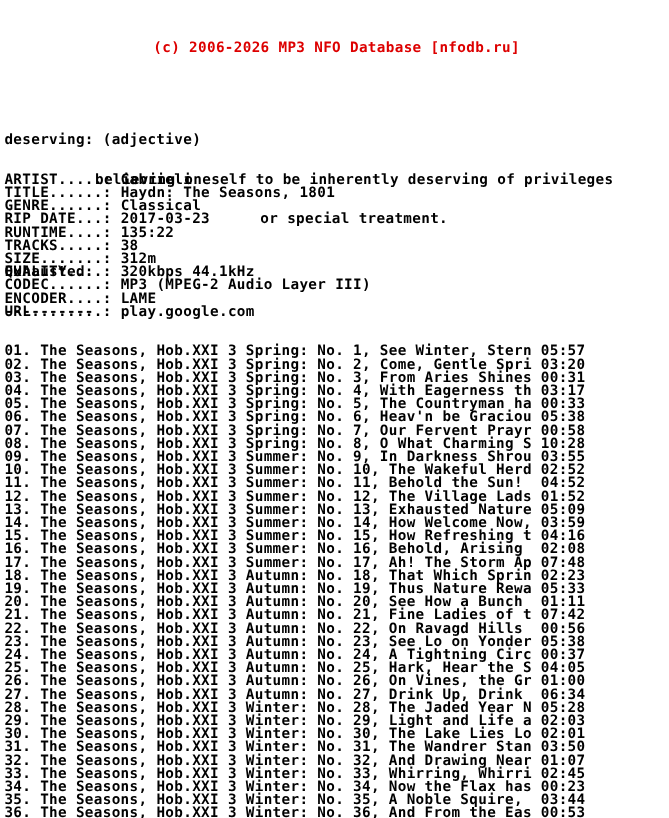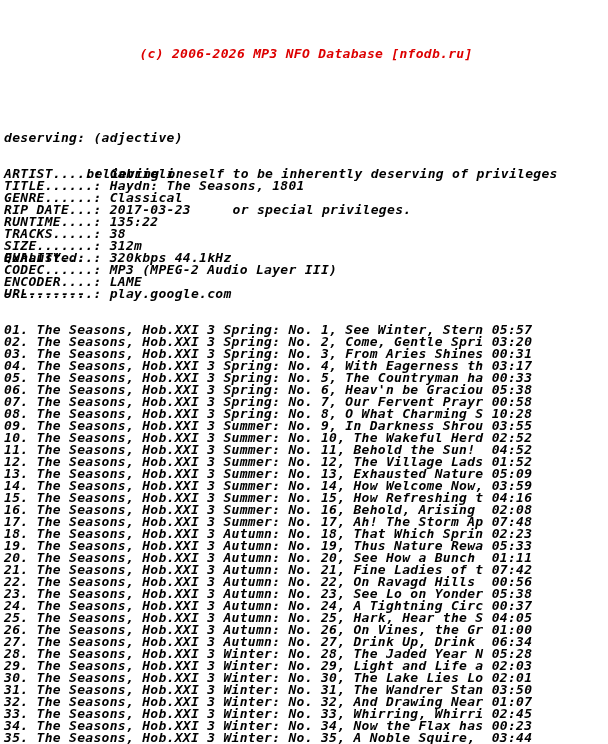--- a/index.html
+++ b/index.html
@@ -9,39 +9,38 @@
     overflow: hidden;
   }
   .nfo {
     font-family: "DejaVu Sans Mono", "Liberation Mono", monospace;
     font-size: 13px;
     line-height: 12px;
     font-weight: bold;
     letter-spacing: 0.3px;
     white-space: pre;
     color: #000000;
-    padding: 12px 0 0 4px;
-    font-style: italic;
+    padding: 2px 0 0 4px;
   }
   .nfo div { height: 12px; }
   .nfo-header { text-align: center; }
   .block { margin-top: 12px; }
   .indent { padding-left: 32px; text-align: center; }
 </style>
 </head>
 <body>
 
 <div class="nfo">
 
   <div class="nfo-header"><span style="color: rgb(221, 0, 0);">(c) 2006-2026 MP3 NFO Database [nfodb.ru]</span></div>
 
   <div class="block">
     <div>deserving: (adjective)</div>
     <div class="indent">believing oneself to be inherently deserving of privileges</div>
-    <div class="indent">or special privileges.</div>
+    <div class="indent">or special treatment.</div>
   </div>
 
   <div class="block" id="metadata-rows"><div><span>ARTIST.....:</span> <span>Gabrieli</span></div><div><span>TITLE......:</span> <span>Haydn: The Seasons, 1801</span></div><div><span>GENRE......:</span> <span>Classical</span></div><div><span>RIP DATE...:</span> <span>2017-03-23</span></div><div><span>RUNTIME....:</span> <span>135:22</span></div><div><span>TRACKS.....:</span> <span>38</span></div><div><span>SIZE.......:</span> <span>312m</span></div><div><span>QUALITY....:</span> <span>320kbps 44.1kHz</span></div><div><span>CODEC......:</span> <span>MP3 (MPEG-2 Audio Layer III)</span></div><div><span>ENCODER....:</span> <span>LAME</span></div><div><span>URL........:</span> <span>play.google.com</span></div></div>
 
   <div class="block">
     <div>Exhausted:</div>
     <div>----------</div>
     <div id="track-rows" style="height:auto"><div><span>01. </span><span>The Seasons, Hob.XXI 3 Spring: No. 1, See Winter, Stern</span> <span>05:57</span></div><div><span>02. </span><span>The Seasons, Hob.XXI 3 Spring: No. 2, Come, Gentle Spri</span> <span>03:20</span></div><div><span>03. </span><span>The Seasons, Hob.XXI 3 Spring: No. 3, From Aries Shines</span> <span>00:31</span></div><div><span>04. </span><span>The Seasons, Hob.XXI 3 Spring: No. 4, With Eagerness th</span> <span>03:17</span></div><div><span>05. </span><span>The Seasons, Hob.XXI 3 Spring: No. 5, The Countryman ha</span> <span>00:33</span></div><div><span>06. </span><span>The Seasons, Hob.XXI 3 Spring: No. 6, Heav'n be Graciou</span> <span>05:38</span></div><div><span>07. </span><span>The Seasons, Hob.XXI 3 Spring: No. 7, Our Fervent Prayr</span> <span>00:58</span></div><div><span>08. </span><span>The Seasons, Hob.XXI 3 Spring: No. 8, O What Charming S</span> <span>10:28</span></div><div><span>09. </span><span>The Seasons, Hob.XXI 3 Summer: No. 9, In Darkness Shrou</span> <span>03:55</span></div><div><span>10. </span><span>The Seasons, Hob.XXI 3 Summer: No. 10, The Wakeful Herd</span> <span>02:52</span></div><div><span>11. </span><span>The Seasons, Hob.XXI 3 Summer: No. 11, Behold the Sun! </span> <span>04:52</span></div><div><span>12. </span><span>The Seasons, Hob.XXI 3 Summer: No. 12, The Village Lads</span> <span>01:52</span></div><div><span>13. </span><span>The Seasons, Hob.XXI 3 Summer: No. 13, Exhausted Nature</span> <span>05:09</span></div><div><span>14. </span><span>The Seasons, Hob.XXI 3 Summer: No. 14, How Welcome Now,</span> <span>03:59</span></div><div><span>15. </span><span>The Seasons, Hob.XXI 3 Summer: No. 15, How Refreshing t</span> <span>04:16</span></div><div><span>16. </span><span>The Seasons, Hob.XXI 3 Summer: No. 16, Behold, Arising </span> <span>02:08</span></div><div><span>17. </span><span>The Seasons, Hob.XXI 3 Summer: No. 17, Ah! The Storm Ap</span> <span>07:48</span></div><div><span>18. </span><span>The Seasons, Hob.XXI 3 Autumn: No. 18, That Which Sprin</span> <span>02:23</span></div><div><span>19. </span><span>The Seasons, Hob.XXI 3 Autumn: No. 19, Thus Nature Rewa</span> <span>05:33</span></div><div><span>20. </span><span>The Seasons, Hob.XXI 3 Autumn: No. 20, See How a Bunch </span> <span>01:11</span></div><div><span>21. </span><span>The Seasons, Hob.XXI 3 Autumn: No. 21, Fine Ladies of t</span> <span>07:42</span></div><div><span>22. </span><span>The Seasons, Hob.XXI 3 Autumn: No. 22, On Ravagd Hills </span> <span>00:56</span></div><div><span>23. </span><span>The Seasons, Hob.XXI 3 Autumn: No. 23, See Lo on Yonder</span> <span>05:38</span></div><div><span>24. </span><span>The Seasons, Hob.XXI 3 Autumn: No. 24, A Tightning Circ</span> <span>00:37</span></div><div><span>25. </span><span>The Seasons, Hob.XXI 3 Autumn: No. 25, Hark, Hear the S</span> <span>04:05</span></div><div><span>26. </span><span>The Seasons, Hob.XXI 3 Autumn: No. 26, On Vines, the Gr</span> <span>01:00</span></div><div><span>27. </span><span>The Seasons, Hob.XXI 3 Autumn: No. 27, Drink Up, Drink </span> <span>06:34</span></div><div><span>28. </span><span>The Seasons, Hob.XXI 3 Winter: No. 28, The Jaded Year N</span> <span>05:28</span></div><div><span>29. </span><span>The Seasons, Hob.XXI 3 Winter: No. 29, Light and Life a</span> <span>02:03</span></div><div><span>30. </span><span>The Seasons, Hob.XXI 3 Winter: No. 30, The Lake Lies Lo</span> <span>02:01</span></div><div><span>31. </span><span>The Seasons, Hob.XXI 3 Winter: No. 31, The Wandrer Stan</span> <span>03:50</span></div><div><span>32. </span><span>The Seasons, Hob.XXI 3 Winter: No. 32, And Drawing Near</span> <span>01:07</span></div><div><span>33. </span><span>The Seasons, Hob.XXI 3 Winter: No. 33, Whirring, Whirri</span> <span>02:45</span></div><div><span>34. </span><span>The Seasons, Hob.XXI 3 Winter: No. 34, Now the Flax has</span> <span>00:23</span></div><div><span>35. </span><span>The Seasons, Hob.XXI 3 Winter: No. 35, A Noble Squire, </span> <span>03:44</span></div><div><span>36. </span><span>The Seasons, Hob.XXI 3 Winter: No. 36, And From the Eas</span> <span>00:53</span></div></div>
   </div>
 

